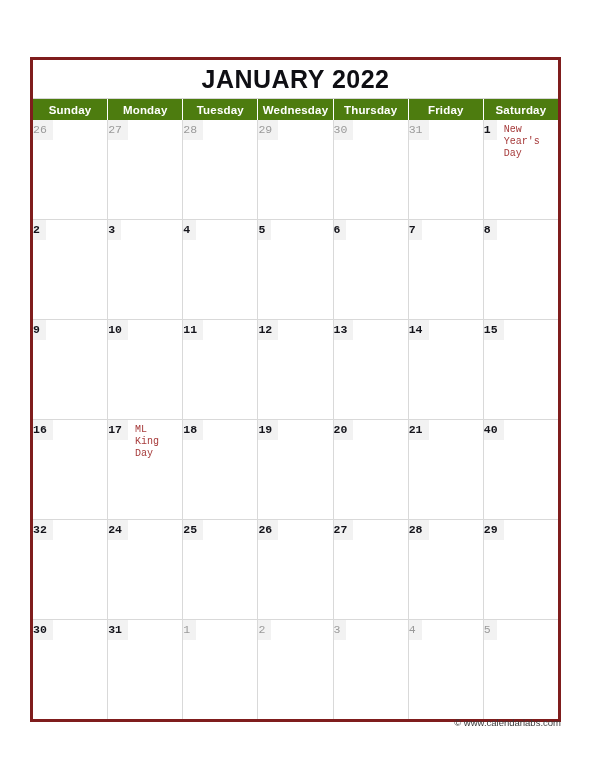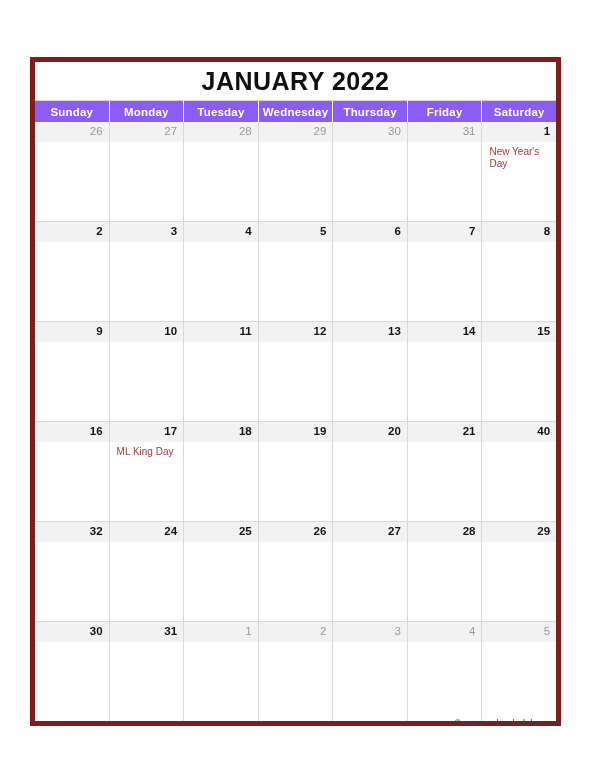--- a/index.html
+++ b/index.html
@@ -22,21 +22,21 @@
     top: 0;
     width: 600px;
     height: 779px;
   }
 
   .calendar {
     position: absolute;
     left: 30px;
     top: 57px;
     width: 531px;
-    border: 5px solid #7f1d1d;
+    border: 3px solid #7f1d1d;
     box-sizing: border-box;
     background: #ffffff;
   }
 
   
   .title-row {
     height: 38px;
     border-bottom: 1px solid #d6d6d6;
     display: flex;
     align-items: center;
@@ -48,21 +48,21 @@
     font-weight: bold;
     color: #0f0f14;
     letter-spacing: 0.5px;
     line-height: 1;
     white-space: nowrap;
   }
 
   
   .weekday-row {
     display: flex;
-    background: #8b5cf6;
+    background: #4d7c0f;
     height: 21px;
   }
   .weekday-cell {
     flex: 1 1 0;
     min-width: 0;
     color: #ffffff;
     font-size: 11.5px;
     font-weight: bold;
     display: flex;
     align-items: center;
@@ -83,22 +83,23 @@
   }
   .week-row.first {
     border-top: none;
   }
   .day-cell {
     flex: 1 1 0;
     min-width: 0;
     border-right: 1px solid #d9d9d9;
     box-sizing: border-box;
     display: flex;
-    flex-direction: column;
+    flex-direction: row;
     background: #ffffff;
+    font-family: Liberation Mono, monospace;
   }
   .day-cell:last-child {
     border-right: none;
   }
 
   .date-band {
     height: 20px;
     background: #f2f2f2;
     display: flex;
     align-items: center;

